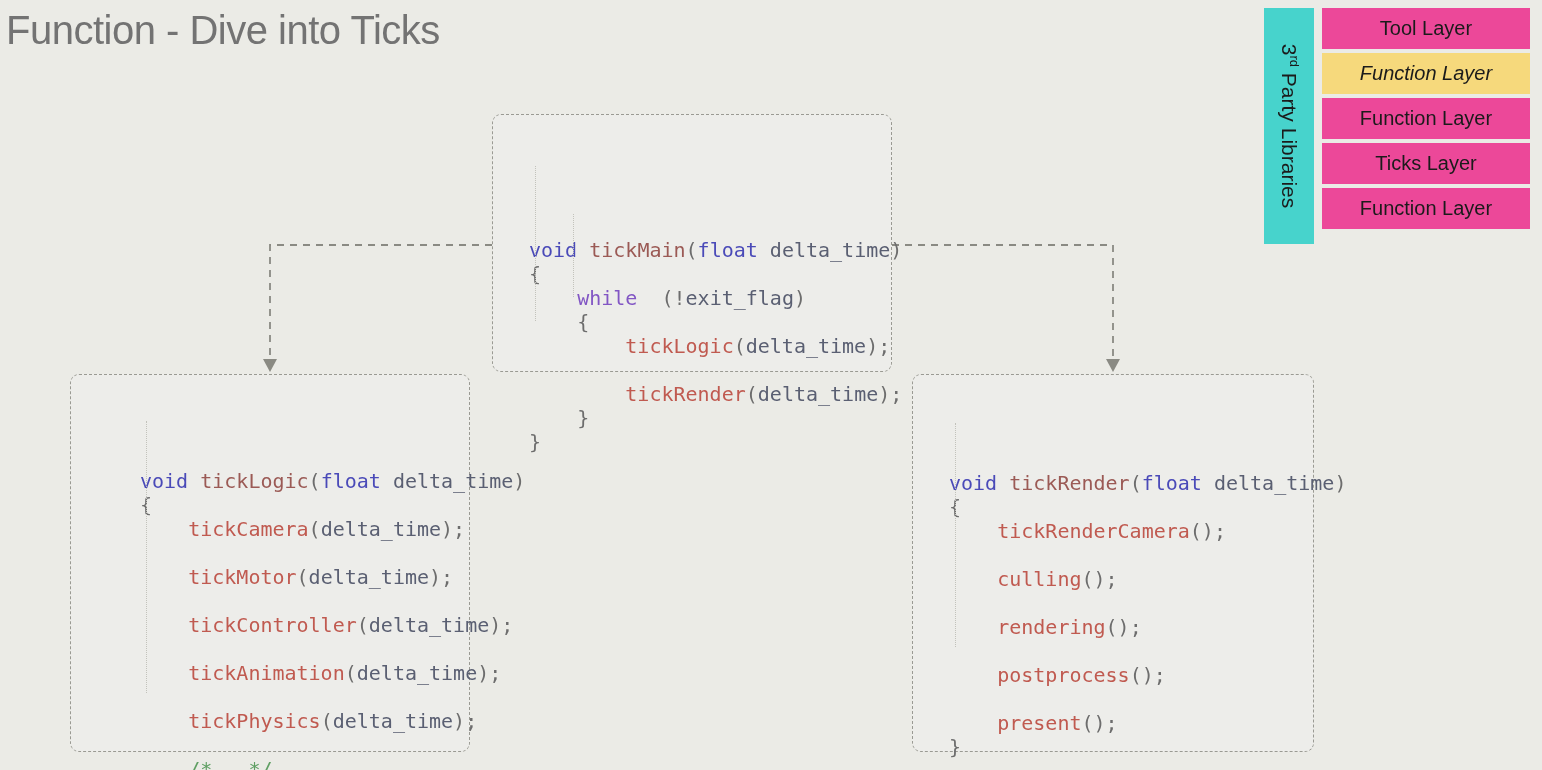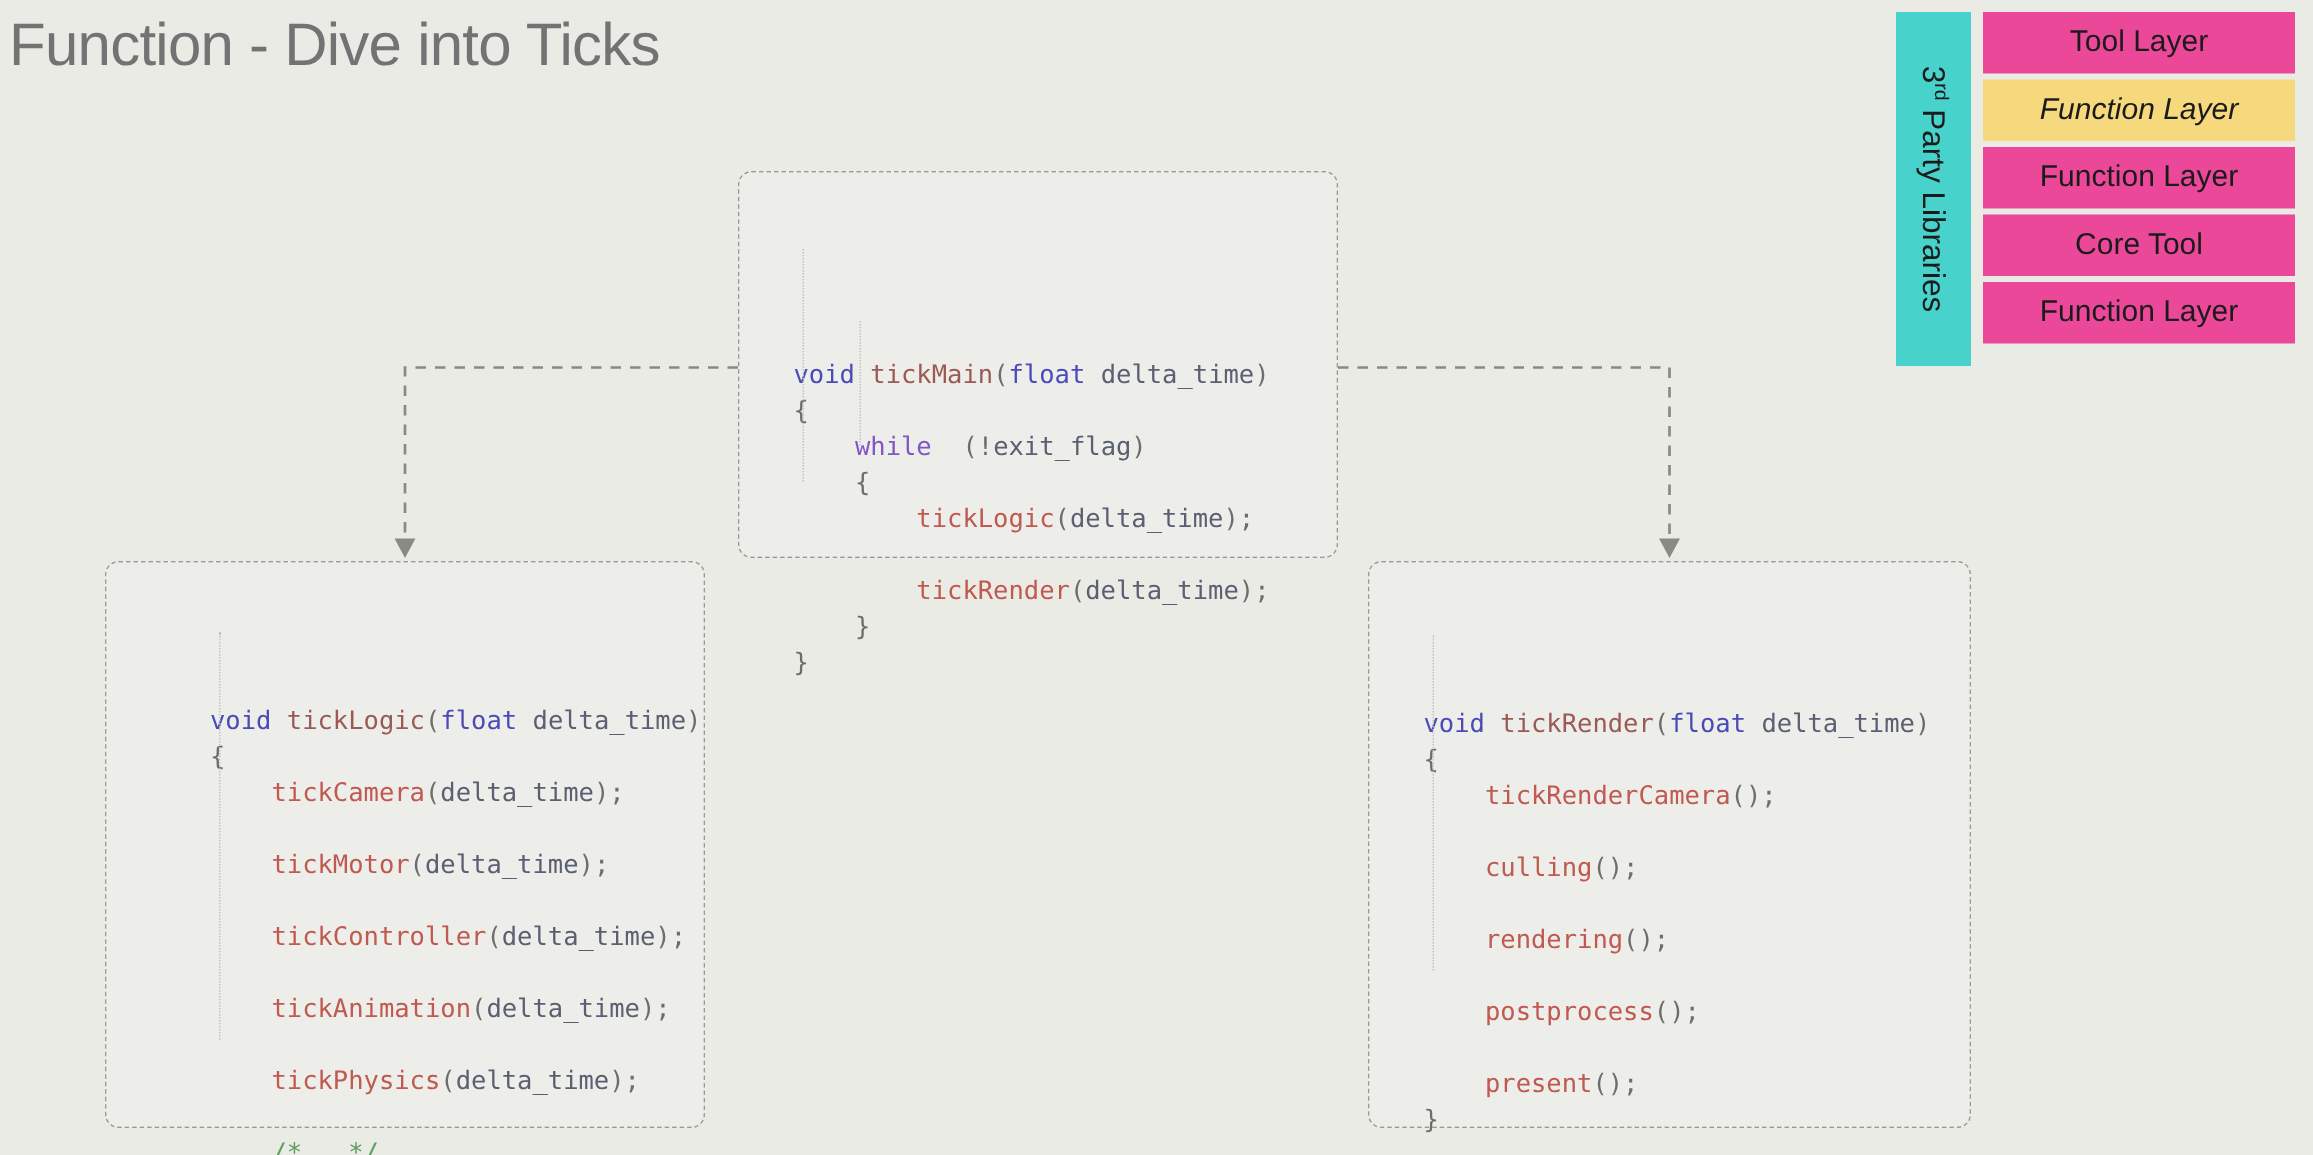--- a/index.html
+++ b/index.html
@@ -100,21 +100,21 @@
     border-radius: 9px;
     background: #ededea;
     box-sizing: border-box;
   }
   #code-main  { left: 492px;  top: 114px; width: 400px; height: 258px; }
   #code-logic { left: 70px;   top: 374px; width: 400px; height: 378px; padding-left: 31px; }
   #code-render{ left: 912px;  top: 374px; width: 402px; height: 378px; }
 
   .code-body {
     font-family: "DejaVu Sans Mono", monospace;
-    font-size: 17px;
+    font-size: 20px;
     white-space: pre;
     color: #4a4a4a;
     position: relative;
   }
   #code-main  .code-body { padding: 27px 0 0 36px; line-height: 24px; }
   #code-logic .code-body { padding: 22px 0 0 38px; line-height: 24px; }
   #code-render .code-body{ padding: 24px 0 0 36px; line-height: 24px; }
 
   .code-line { height: 24px; }
   .code-line.blank { height: 24px; }
@@ -171,16 +171,16 @@
 <div id="layer-panel">
   <div id="third-party-bar">
     <div id="third-party-label">
       <span>3</span><sup>rd</sup><span> Party Libraries</span>
     </div>
   </div>
   <div id="layer-stack">
     <div class="layer-bar">Tool Layer</div>
     <div class="layer-bar highlight">Function Layer</div>
     <div class="layer-bar">Function Layer</div>
-    <div class="layer-bar">Core Tool</div>
+    <div class="layer-bar">Ticks Layer</div>
     <div class="layer-bar">Function Layer</div>
   </div>
 </div>
 
 </body></html>

